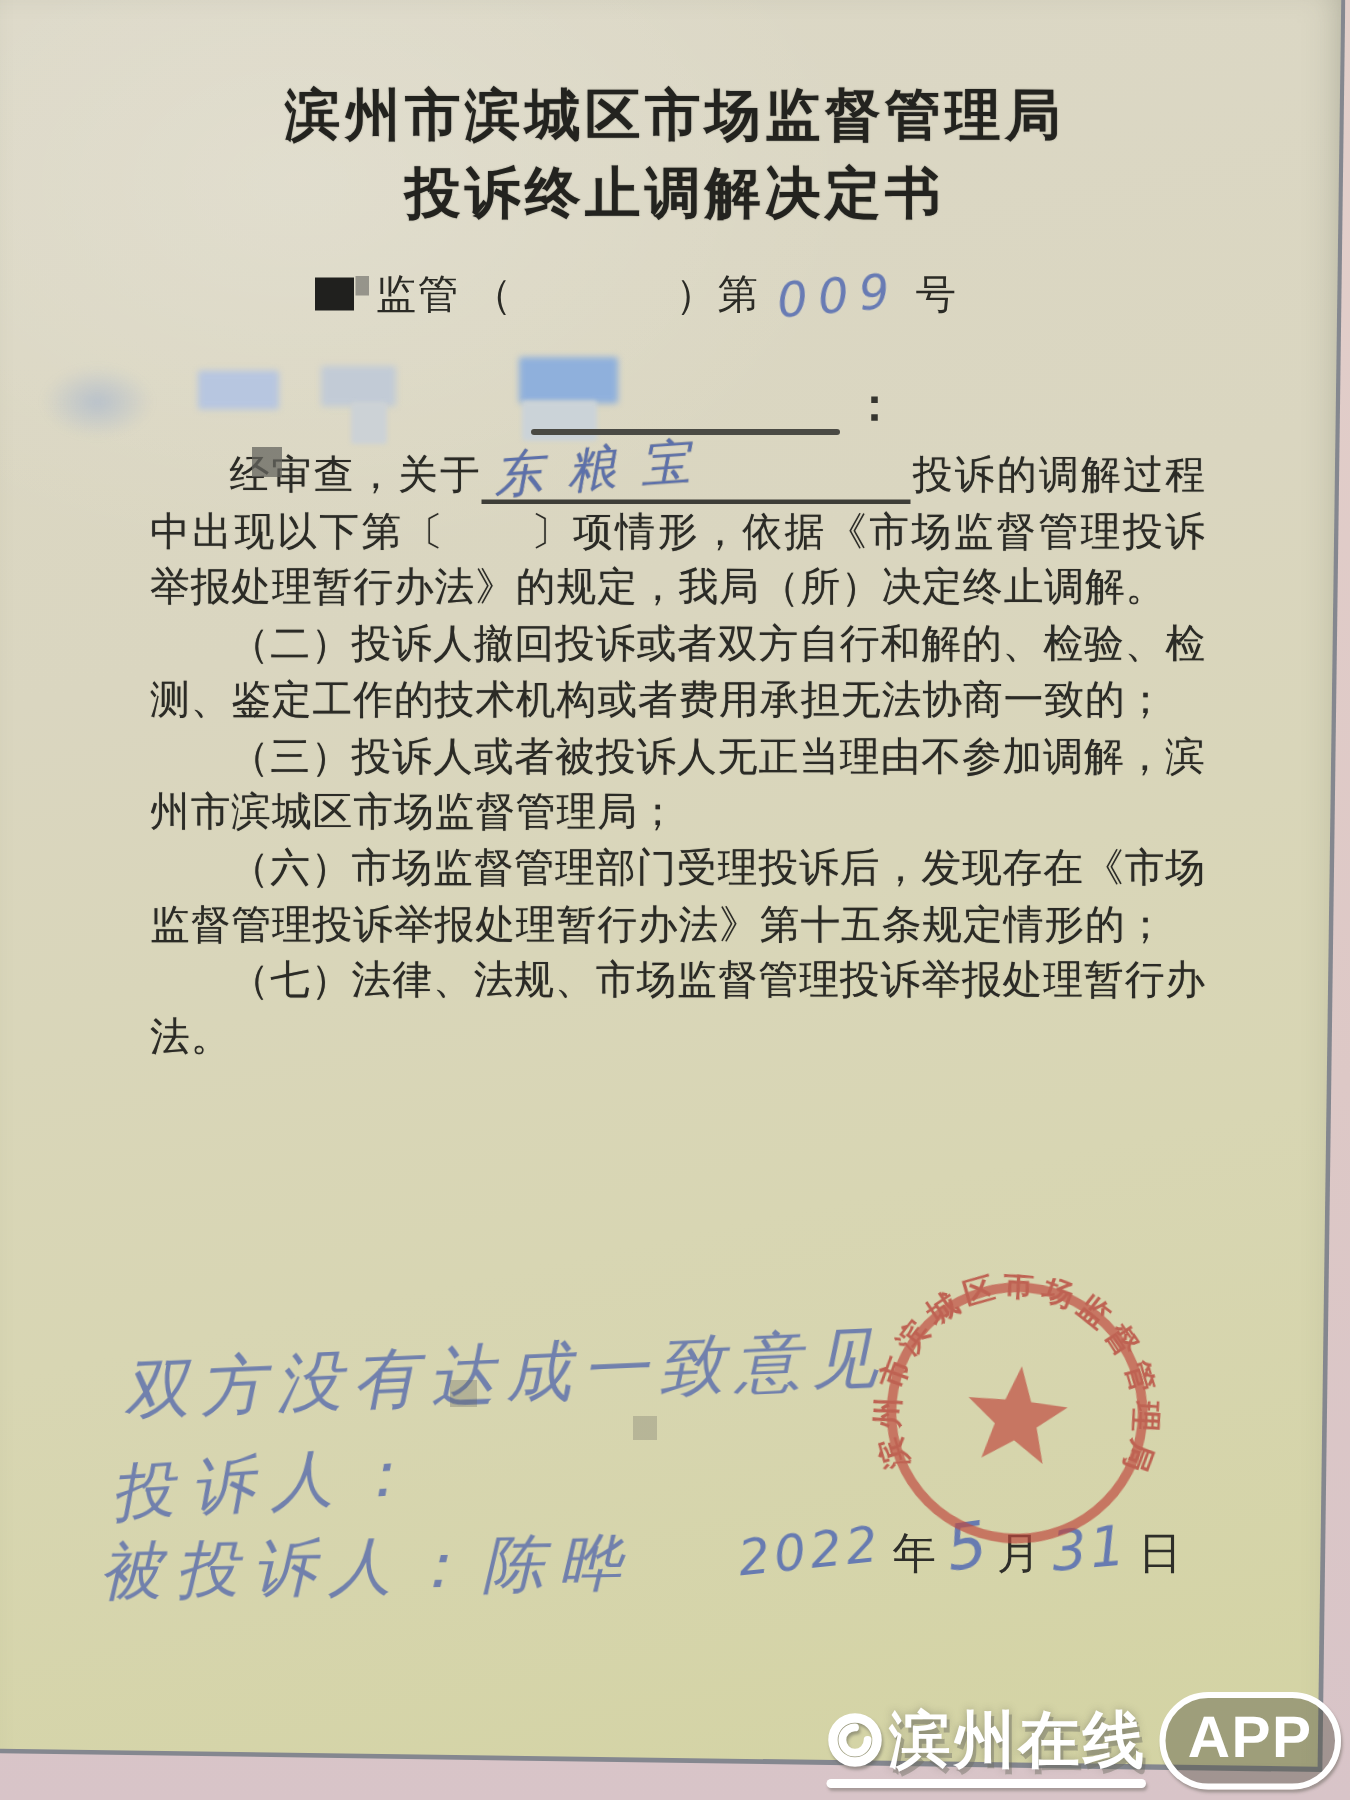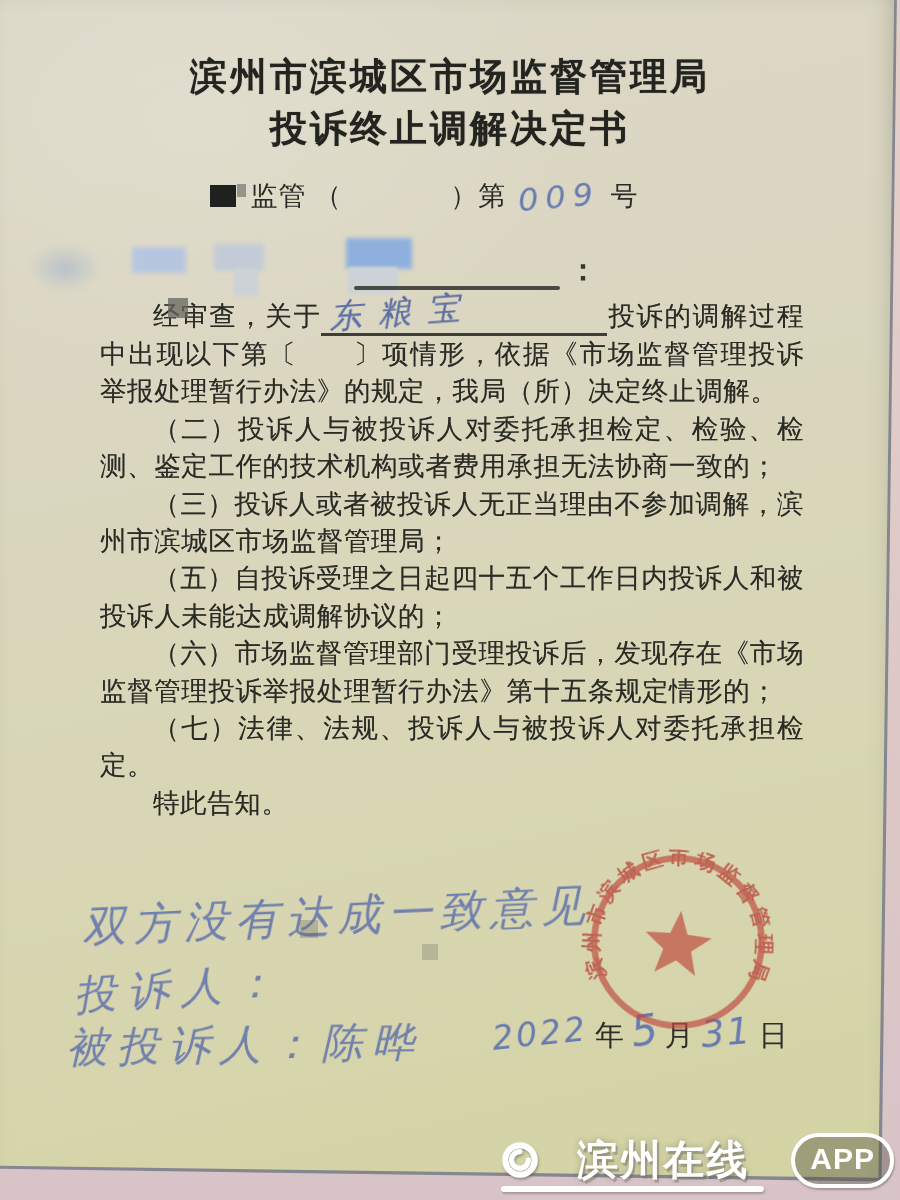--- a/index.html
+++ b/index.html
@@ -91,34 +91,34 @@
   
   .sq{position:absolute;background:#66665f;}
   .sq.s1{left:168px;top:298px;width:20px;height:20px;opacity:.75;}
   .sq.s2{left:300px;top:920px;width:18px;height:18px;opacity:.32;}
   .sq.s3{left:422px;top:944px;width:16px;height:16px;opacity:.28;}
   .smudge{position:absolute;left:28px;top:244px;width:74px;height:48px;
     background:radial-gradient(rgba(125,155,210,.38),transparent 70%);filter:blur(3px);}
   
   .watermark{
     position:absolute;right:6px;bottom:8px;height:64px;display:flex;align-items:center;
-    font-family:"Liberation Sans",sans-serif;z-index:5;gap:34px;
+    font-family:"Liberation Sans",sans-serif;z-index:5;
   }
   .watermark::after{
     content:'';position:absolute;left:2px;bottom:0;height:6px;border-radius:3px;
     width:calc(100% - 132px);background:#fff;box-shadow:1px 2px 2px rgba(90,90,80,.4);
   }
   .wm-logo{width:42px;height:42px;margin-right:2px;filter:drop-shadow(1px 2px 1px rgba(90,90,80,.5));}
   .wm-name{
     font-size:41px;font-weight:800;color:#fff;letter-spacing:2px;margin-right:8px;
     text-shadow:2px 3px 0 rgba(110,110,100,.45), 0 0 6px rgba(80,80,70,.4);
   }
   .wm-pill{
     border:4px solid #fff;border-radius:34px;padding:5px 15px 8px;
-    font-size:30px;font-weight:700;color:#fff;background:rgba(72,72,56,.38);
+    font-size:39px;font-weight:700;color:#fff;background:rgba(72,72,56,.38);
     box-shadow:1px 2px 2px rgba(90,90,80,.45);letter-spacing:1px;
   }
 </style>
 </head>
 <body>
 
 <div class="paper-under"></div>
 
 <div class="paper">
 
@@ -137,26 +137,24 @@
     <span class="blk b2"></span>
     <span class="blk b2t"></span>
     <span class="blk b3"></span>
     <span class="blk b3t"></span>
     <span class="addr-line"></span>
     <span class="addr-colon">：</span>
   </div>
 
   <div class="body-text">
     <p class="intro"><span>经审查，关于</span><span class="name-underline"><span class="hw">东粮宝</span></span><span>投诉的调解过程中出现以下第〔　　〕项情形，依据《市场监督管理投诉举报处理暂行办法》的规定，我局（所）决定终止调解。</span></p>
-    <p>（二）投诉人与被投诉人对委托承担检定、检验、检测、鉴定工作的技术机构或者费用承担无法协商一致的；</p>
+    <p>（二）投诉人撤回投诉或者双方自行和解的、检验、检测、鉴定工作的技术机构或者费用承担无法协商一致的；</p>
     <p>（三）投诉人或者被投诉人无正当理由不参加调解，滨州市滨城区市场监督管理局；</p>
-    <p>（五）自投诉受理之日起四十五个工作日内投诉人和被投诉人未能达成调解协议的；</p>
     <p>（六）市场监督管理部门受理投诉后，发现存在《市场监督管理投诉举报处理暂行办法》第十五条规定情形的；</p>
-    <p>（七）法律、法规、投诉人与被投诉人对委托承担检定。</p>
-    <p>特此告知。</p>
+    <p>（七）法律、法规、市场监督管理投诉举报处理暂行办法。</p>
   </div>
 
   <div class="hw-note n1">双方没有达成一致意见</div>
   <div class="hw-note n2">投诉人：</div>
   <div class="hw-note n3">被投诉人：陈晔</div>
 
   <div class="date-line">
     <span class="hw y">2022</span>
     <span>年</span>
     <span class="hw m">5</span>

